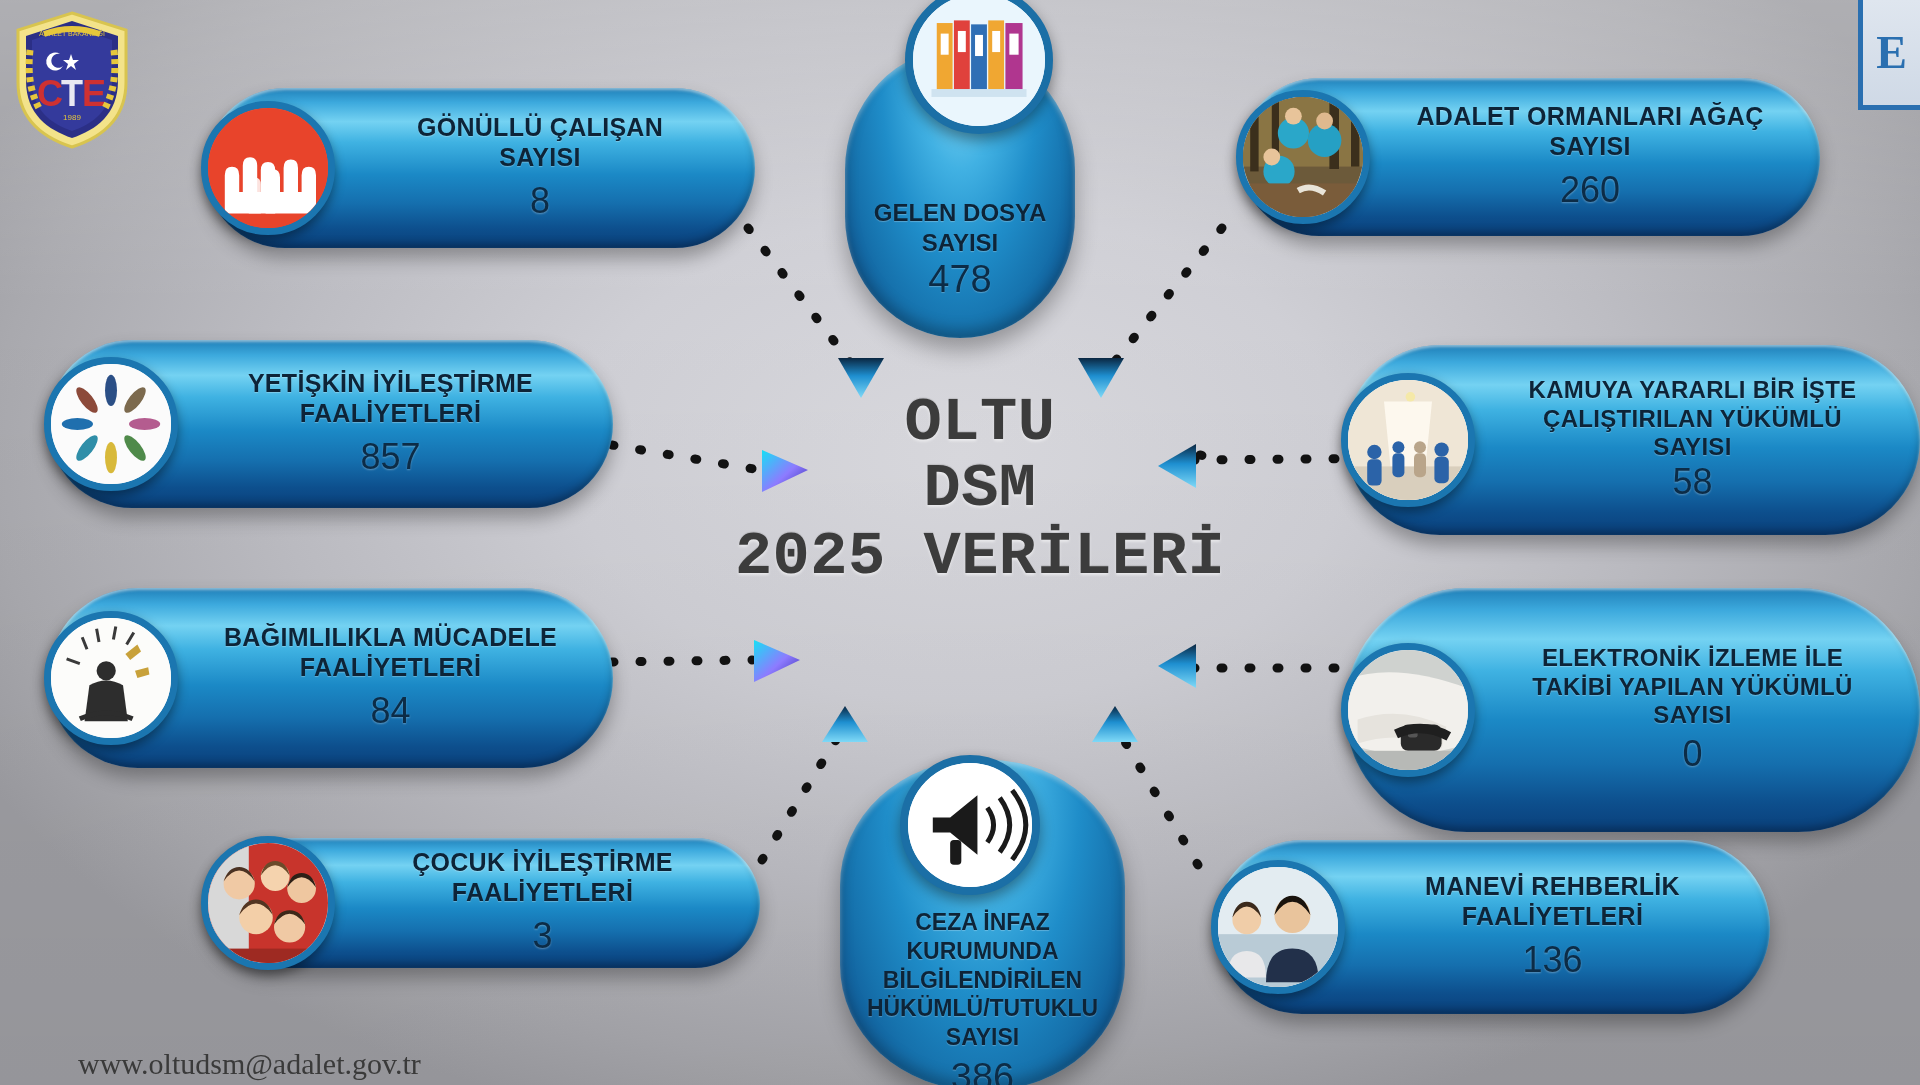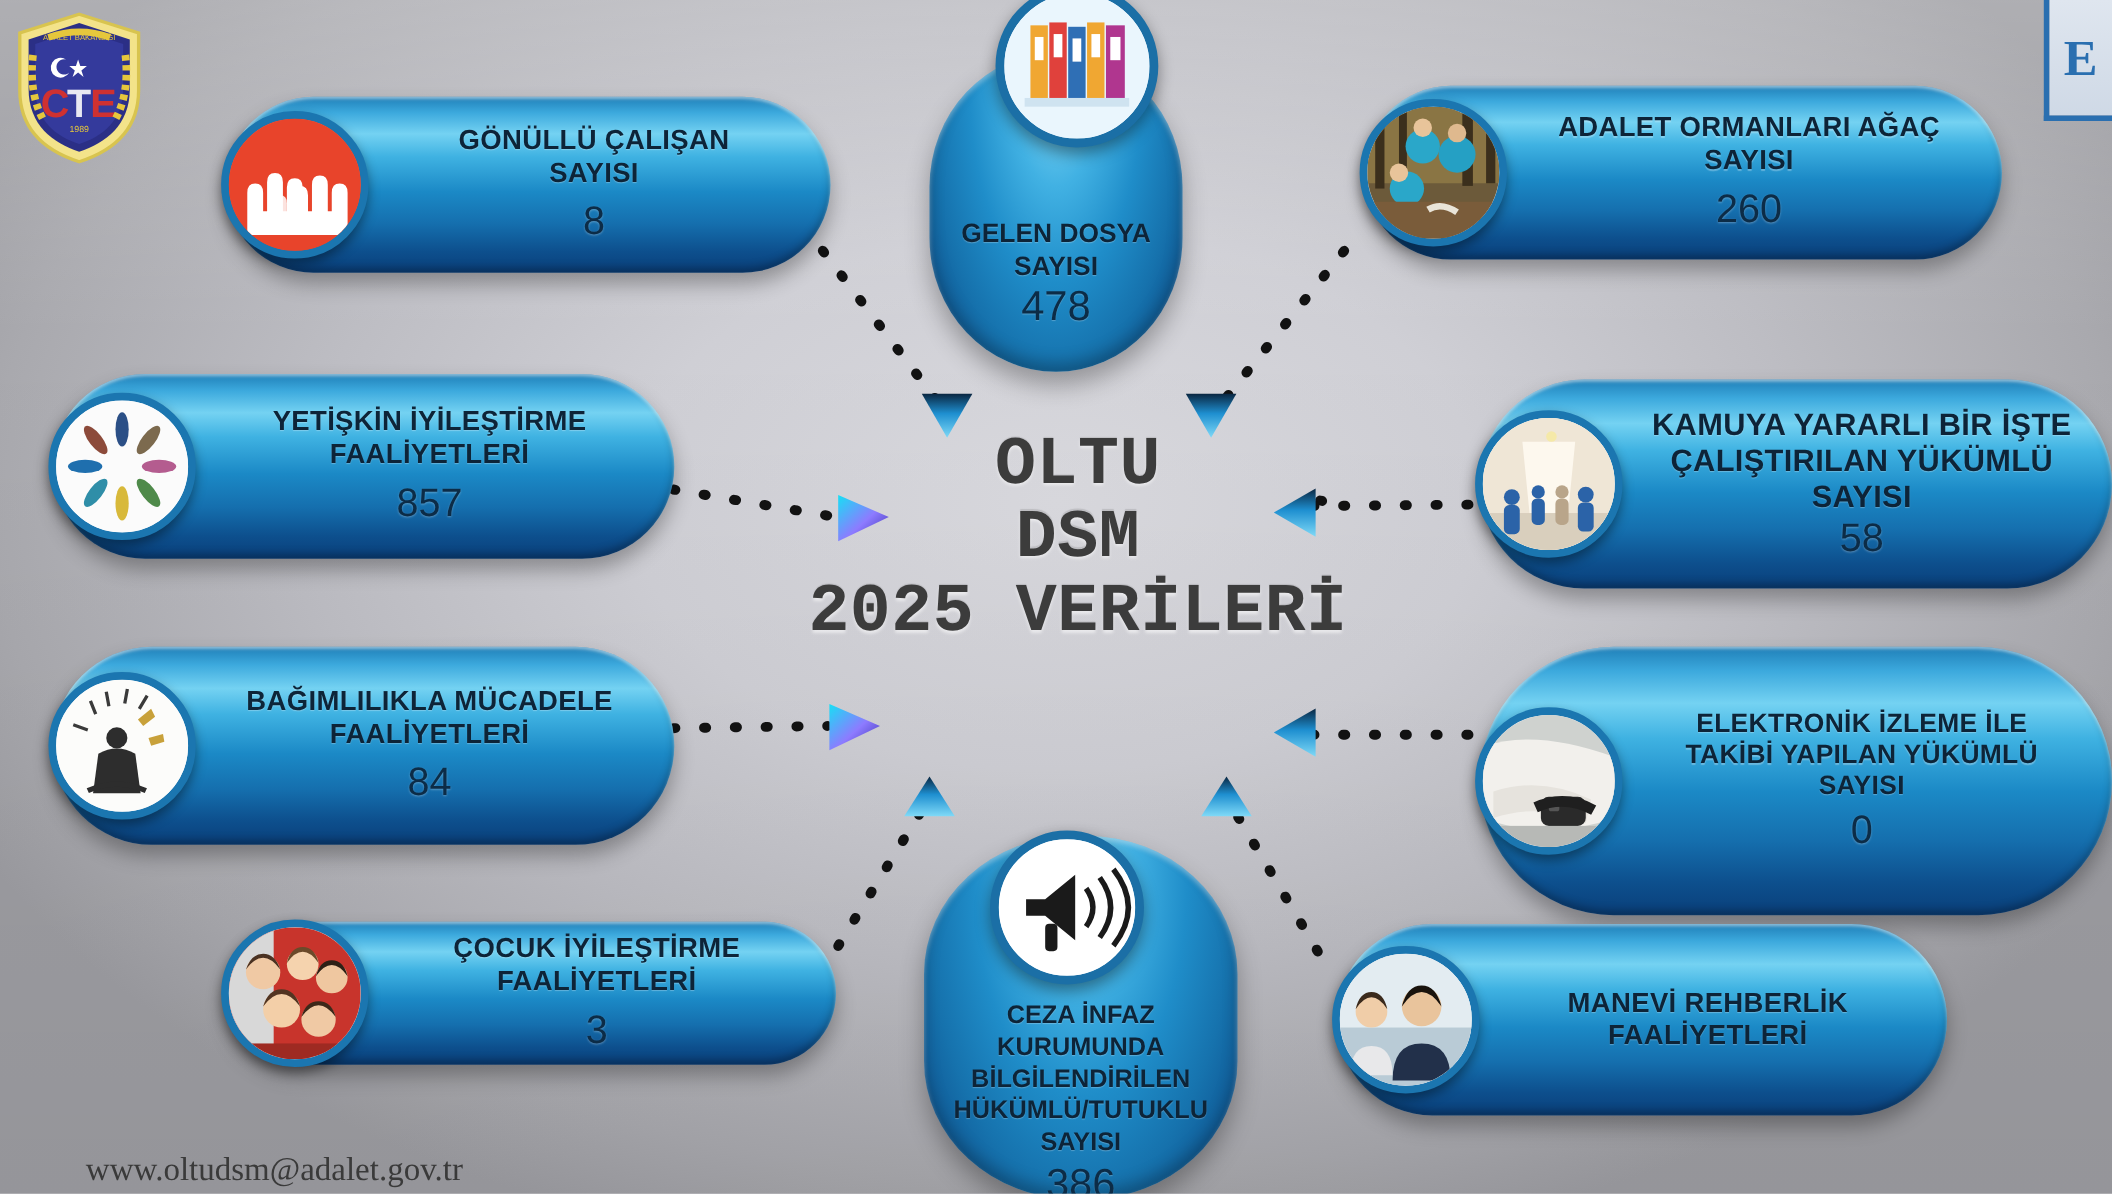--- a/index.html
+++ b/index.html
@@ -321,21 +321,21 @@
           <rect x="72" y="64" width="12" height="22" rx="4"></rect>
       </g>
       <g fill="#b9a58a">
           <circle cx="60" cy="56" r="5"></circle>
           <rect x="55" y="61" width="10" height="20" rx="4"></rect>
         </g>
       <circle cx="52" cy="14" r="4" fill="#f5e9a8"></circle>
     </svg>
   </div>
   <div class="txt">
-    <div class="title" style="font-size:28px;">
+    <div class="title" style="font-size:24px;">
       <span>KAMUYA YARARLI BİR İŞTE</span><br>
       <span>ÇALIŞTIRILAN YÜKÜMLÜ</span><br>
       <span>SAYISI</span></div>
     <div class="value" style="margin-top:0;">58</div>
   </div>
 </div>
 
 <div class="pill" style="left:48px; top:588px; width:565px; height:180px;">
   <div class="bubble white">
     <svg viewBox="0 0 100 100">
@@ -444,16 +444,17 @@
         <path d="M8 92 q0 -22 16 -22 t16 22z" fill="#e8e8ea"></path>
         <circle cx="62" cy="40" r="15" fill="#e9c49c"></circle>
           <path d="M47 40 q15 -22 30 0 q-4 -16 -15 -16 t-15 16z" fill="#19130d"></path>
         <path d="M40 96 q0 -28 22 -28 t22 28z" fill="#22304a"></path>
       </g>
     </svg>
   </div>
   <div class="txt">
     <div class="title"><span>MANEVİ REHBERLİK</span><br>
       <span>FAALİYETLERİ</span></div>
+    <div class="value">136</div>
   </div>
 </div>
 
 <div id="footer-url">www.oltudsm@adalet.gov.tr</div>
 
 </body></html>

